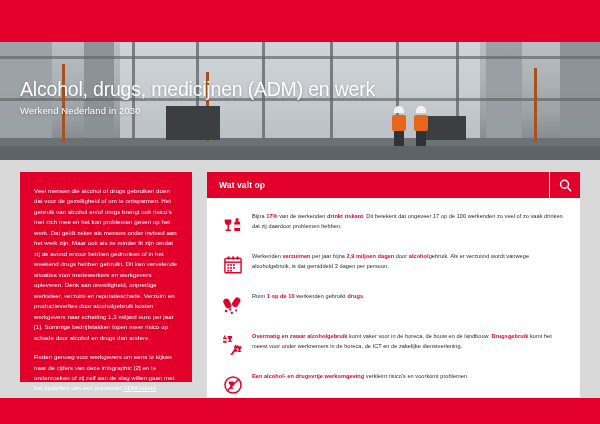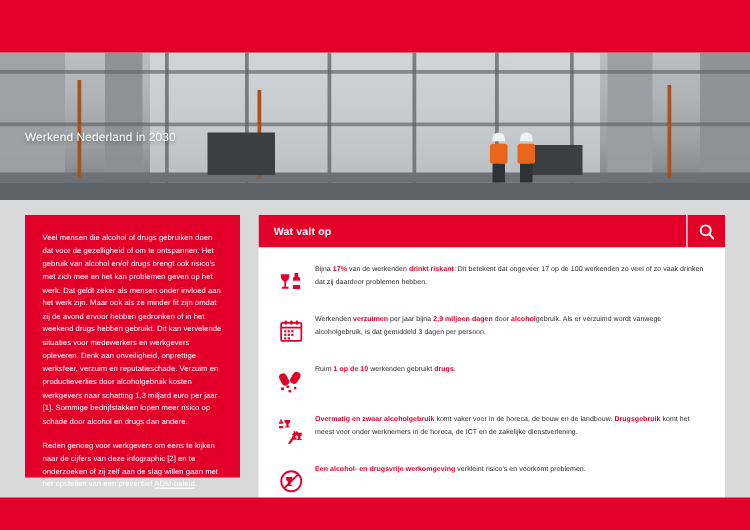--- a/index.html
+++ b/index.html
@@ -170,20 +170,21 @@
       <div class="logo-marks">
         <span></span>
           <span></span>
       </div>
       <div class="logo-text">
         <div>Trimbos</div>
         <small>instituut</small>
       </div>
     </div>
 
+    <div class="hero-title">Alcohol, drugs, medicijnen (ADM) en werk</div>
     <div class="hero-sub">Werkend Nederland in 2030</div>
   </div>
 
   <div class="body-area">
 
     <div class="intro-panel">
       <p>Veel mensen die alcohol of drugs gebruiken doen dat voor de gezelligheid of om te ontspannen. Het gebruik van alcohol en/of drugs brengt ook risico's met zich mee en het kan problemen geven op het werk. Dat geldt zeker als mensen onder invloed aan het werk zijn. Maar ook als ze minder fit zijn omdat zij de avond ervoor hebben gedronken of in het weekend drugs hebben gebruikt. Dit kan vervelende situaties voor medewerkers en werkgevers opleveren. Denk aan onveiligheid, onprettige werksfeer, verzuim en reputatieschade. Verzuim en productieverlies door alcoholgebruik kosten werkgevers naar schatting 1,3 miljard euro per jaar [1]. Sommige bedrijfstakken lopen meer risico op schade door alcohol en drugs dan andere.</p>
       <p><span>Reden genoeg voor werkgevers om eens te kijken naar de cijfers van deze infographic [2] en te onderzoeken of zij zelf aan de slag willen gaan met het opstellen van een preventief </span><span class="u">ADM-beleid</span><span>.</span></p>
     </div>
 

